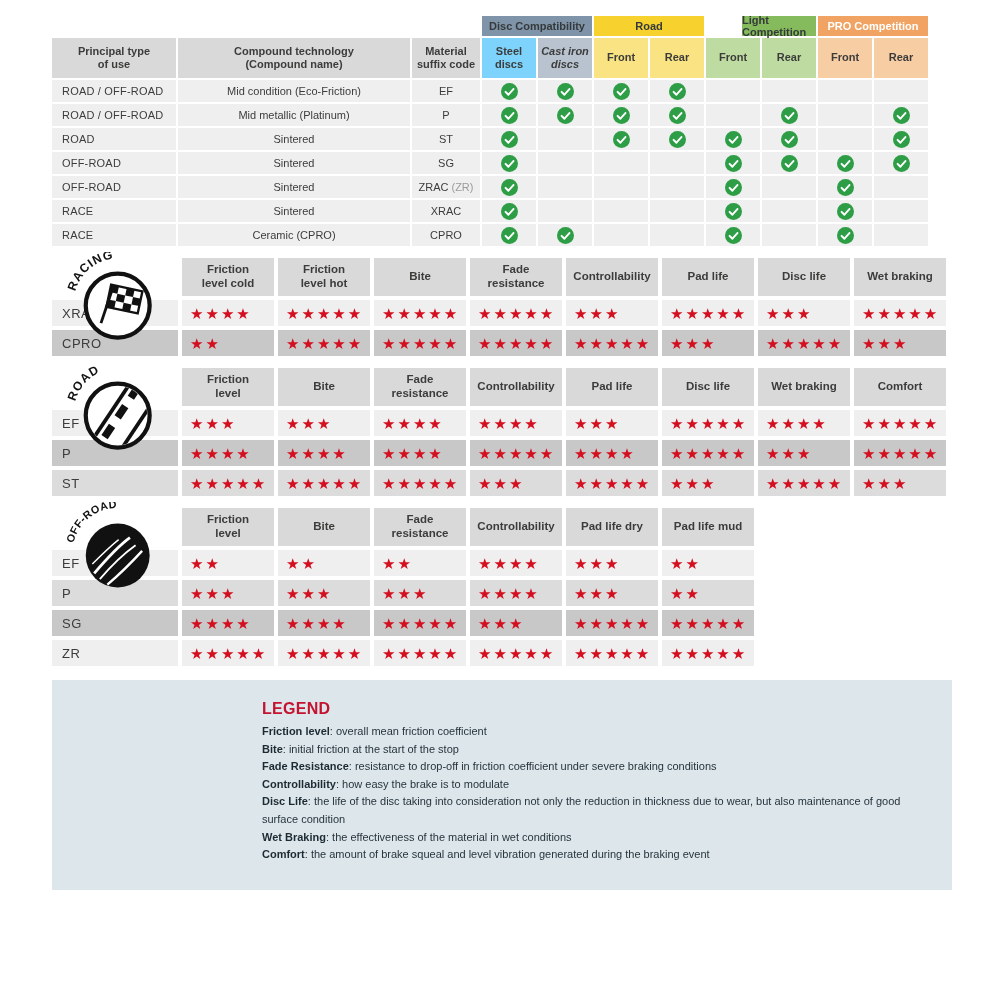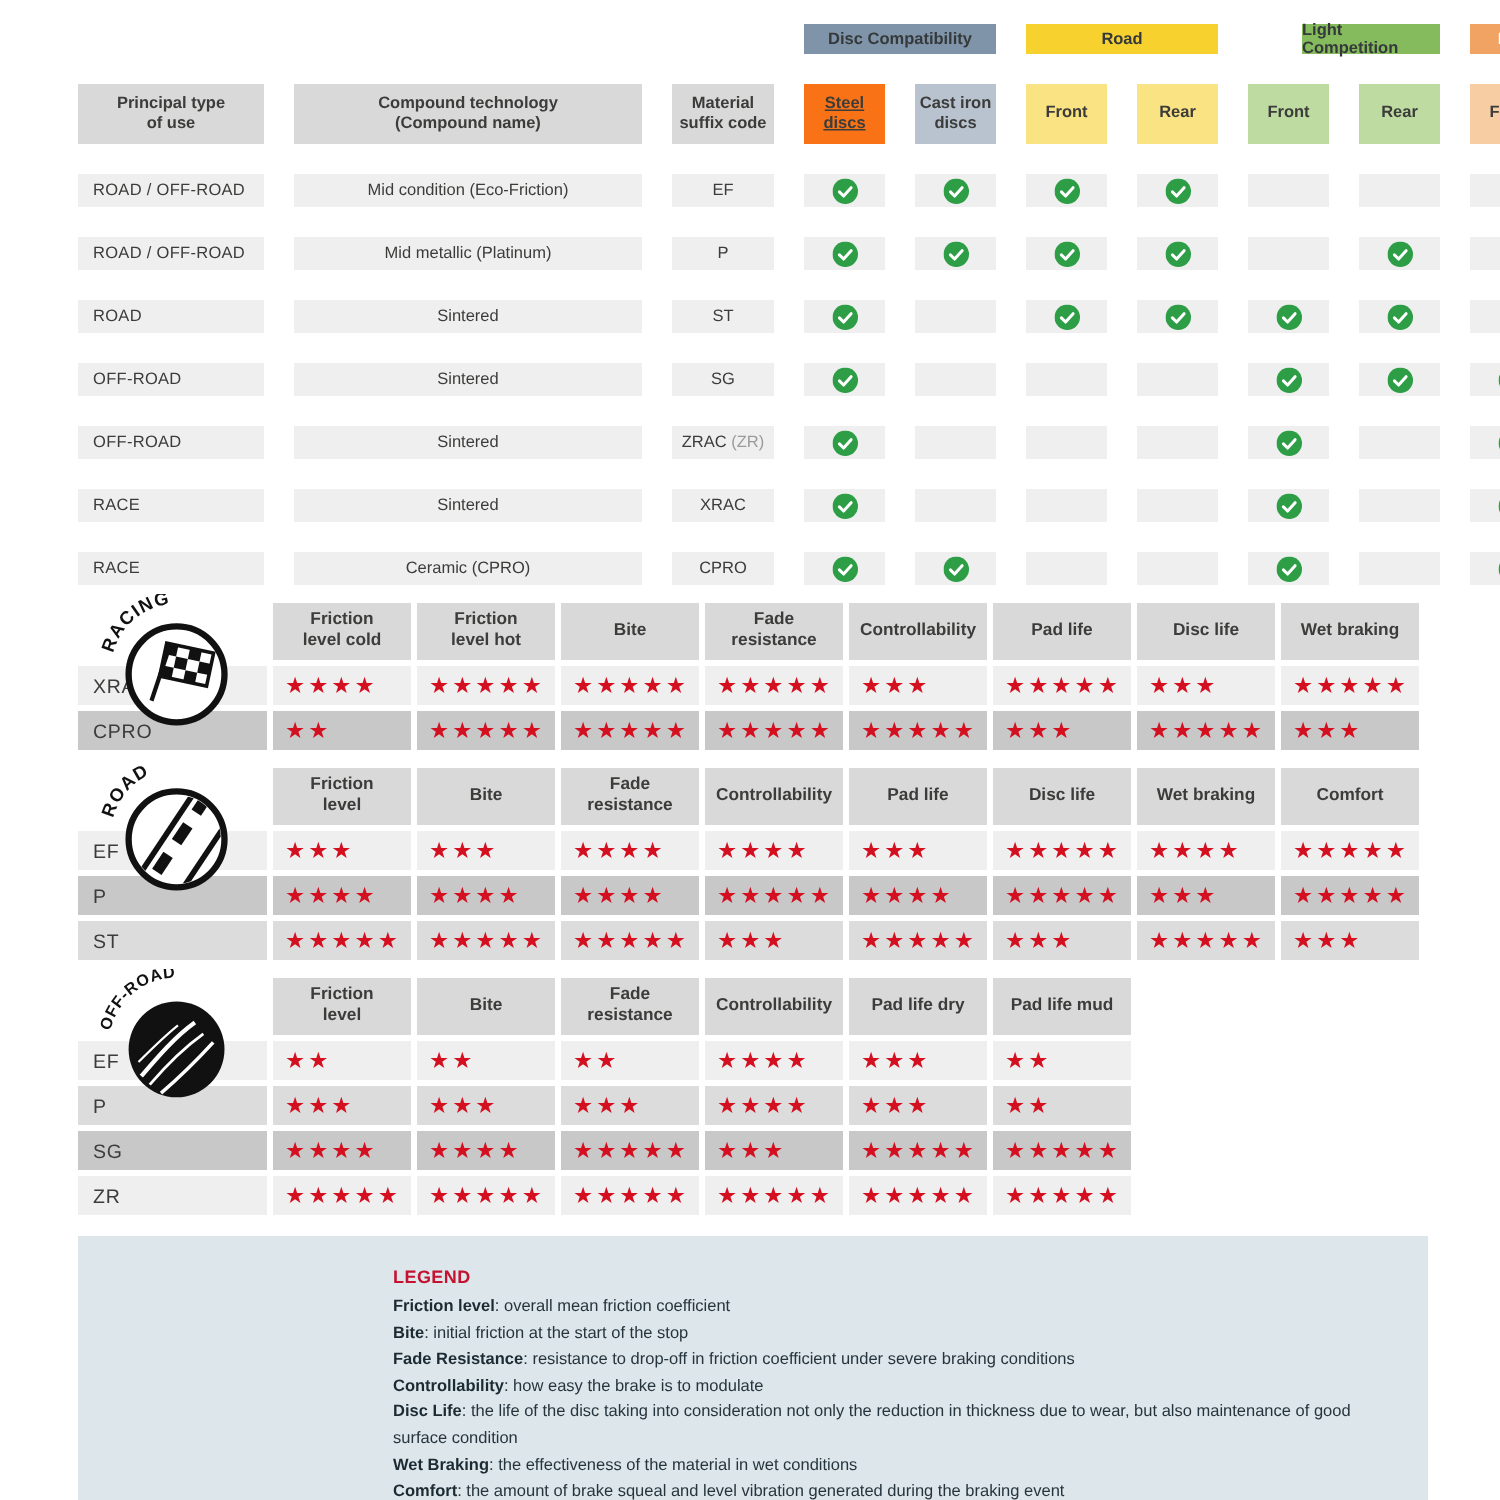--- a/index.html
+++ b/index.html
@@ -1,21 +1,21 @@
 <!DOCTYPE html>
 <html><head>
 <meta charset="utf-8">
 <style>
   html,body{margin:0;padding:0;background:#fff;}
   .page{position:relative;width:1000px;height:1000px;background:#fff;overflow:hidden;
         font-family:"Liberation Sans","DejaVu Sans",sans-serif;color:#3c3c3b;}
   .content{position:absolute;left:52px;top:16px;width:900px;}
 
   
-  .compat{display:grid;grid-template-columns:124px 232px 68px repeat(8,54px);gap:20px;}
+  .compat{display:grid;grid-template-columns:124px 232px 68px repeat(8,54px);gap:2px;}
   .compat div{box-sizing:border-box;}
   .spacer{height:20px;}
   .group-hdr{height:20px;display:flex;align-items:center;justify-content:center;
              font-size:11px;font-weight:700;}
   .col-hdr{height:40px;background:#d9d9d9;display:flex;align-items:center;justify-content:center;
            text-align:center;font-size:11px;font-weight:700;line-height:1.2;white-space:pre-line;}
   .body-cell{height:22px;background:#efefef;display:flex;align-items:center;justify-content:center;
              font-size:11px;}
   .use-cell{justify-content:flex-start;padding-left:10px;letter-spacing:.2px;}
   .code-cell{gap:3px;}
@@ -31,21 +31,21 @@
             text-align:center;font-size:11.5px;font-weight:700;line-height:1.2;white-space:pre-line;}
   .rate-label{height:26px;display:flex;align-items:center;padding-left:10px;font-size:13px;letter-spacing:.5px;}
   .rate-stars{height:26px;display:flex;align-items:center;padding-left:8px;
               color:#d40f20;font-size:15px;letter-spacing:2px;line-height:1;}
   .light{background:#efefef;}
   .medium{background:#dcdcdc;}
   .dark{background:#c8c8c8;}
 
   
   .legend{margin-top:14px;background:#dde6ea;padding:20px 24px 20px 210px;min-height:170px;}
-  .legend-title{color:#c41230;font-weight:700;font-size:12px;margin-bottom:5px;letter-spacing:.3px;}
+  .legend-title{color:#c41230;font-weight:700;font-size:16px;margin-bottom:5px;letter-spacing:.3px;}
   .legend-line{font-size:11px;line-height:1.6;color:#26343d;}
   .legend-line b{color:#1c2a33;}
 
   .check-icon{display:block;}
 </style>
 </head>
 <body>
 
 <div class="page">
   <div class="content">
@@ -55,23 +55,23 @@
         <div class="group-hdr" style="grid-column: span 2; background: rgb(127, 148, 168); color: rgb(53, 57, 59);">Disc Compatibility</div>
         <div class="group-hdr" style="grid-column: span 2; background: rgb(247, 210, 46); color: rgb(53, 57, 59);">Road</div>
         <div class="group-hdr" style="grid-column: span 2; background: rgb(133, 187, 93); color: rgb(53, 57, 59); margin-left: 36px;">Light Competition</div>
         <div class="group-hdr" style="grid-column: span 2; background: rgb(240, 163, 99); color: rgb(255, 255, 255);">PRO Competition</div>
         <div class="col-hdr">Principal type
 of use</div>
         <div class="col-hdr">Compound technology
 (Compound name)</div>
         <div class="col-hdr">Material
 suffix code</div>
-        <div class="col-hdr" style="background: #f97316; text-decoration: underline;">Steel
+        <div class="col-hdr" style="background: #7dd3fc;">Steel
 discs</div>
-        <div class="col-hdr" style="background: rgb(184, 195, 207);">Cast iron
+        <div class="col-hdr" style="background: rgb(184, 195, 207); font-style: italic;">Cast iron
 discs</div>
         <div class="col-hdr" style="background: rgb(250, 227, 130);">Front</div>
         <div class="col-hdr" style="background: rgb(250, 227, 130);">Rear</div>
         <div class="col-hdr" style="background: rgb(190, 220, 161);">Front</div>
         <div class="col-hdr" style="background: rgb(190, 220, 161);">Rear</div>
         <div class="col-hdr" style="background: rgb(247, 205, 164);">Front</div>
         <div class="col-hdr" style="background: rgb(247, 205, 164);">Rear</div>
         <div class="body-cell use-cell">ROAD / OFF-ROAD</div>
         <div class="body-cell">Mid condition (Eco-Friction)</div>
         <div class="body-cell code-cell">

